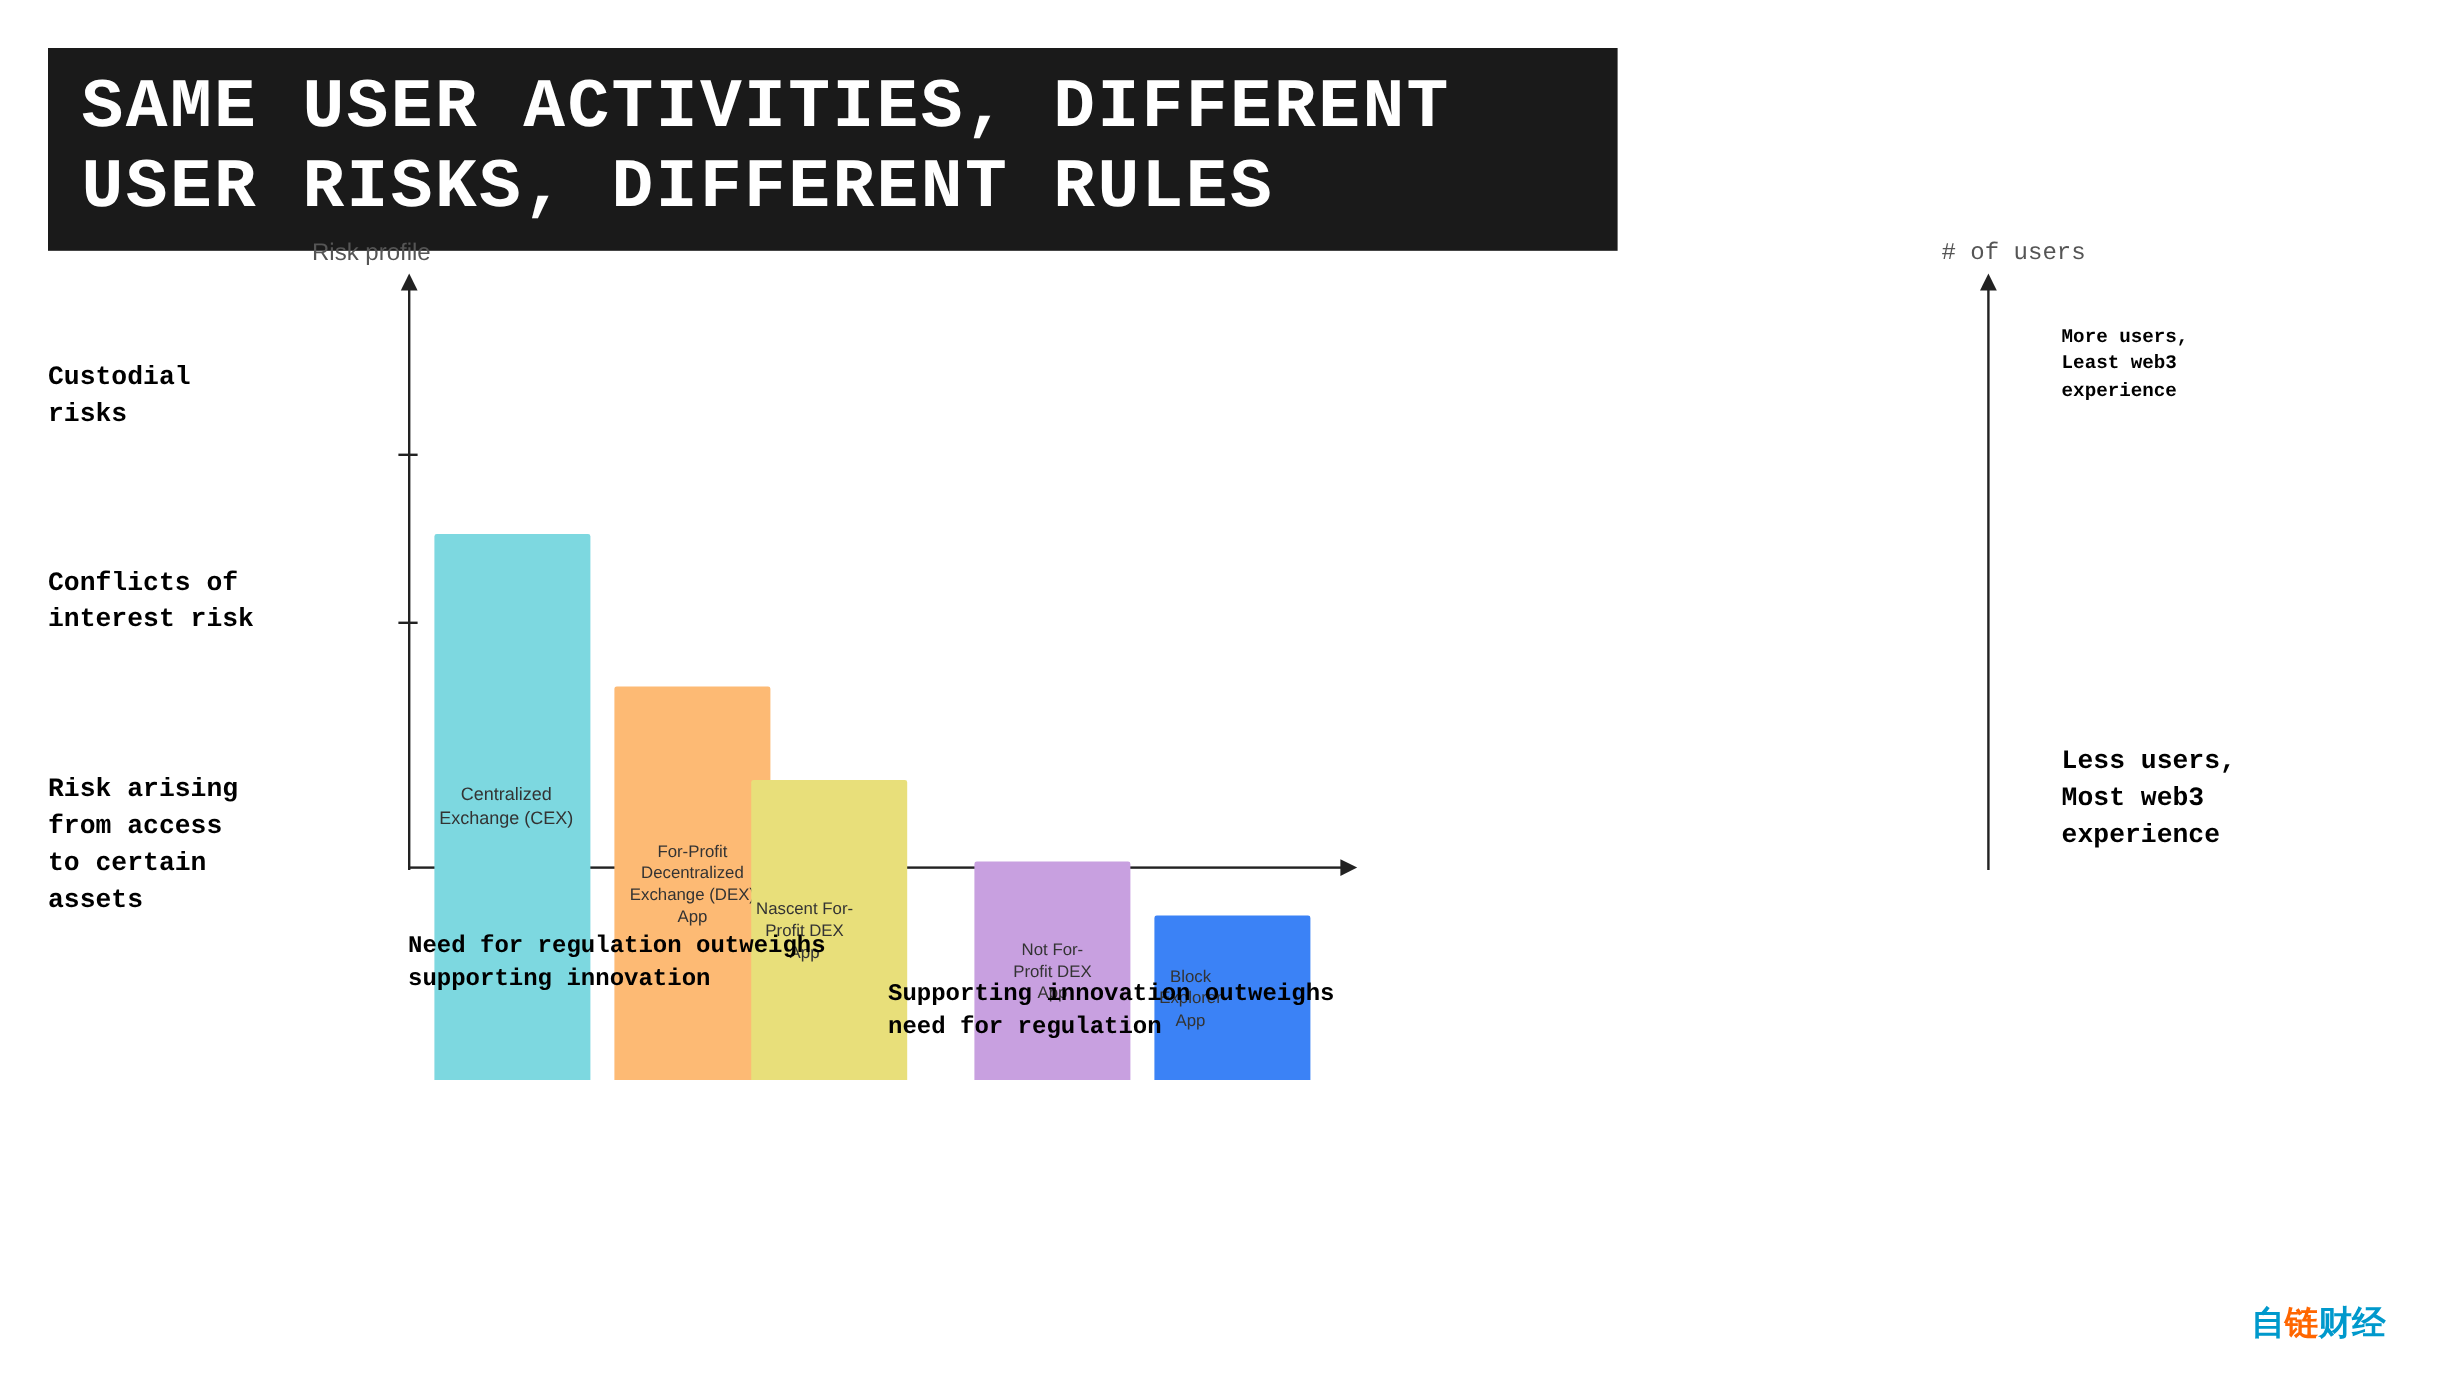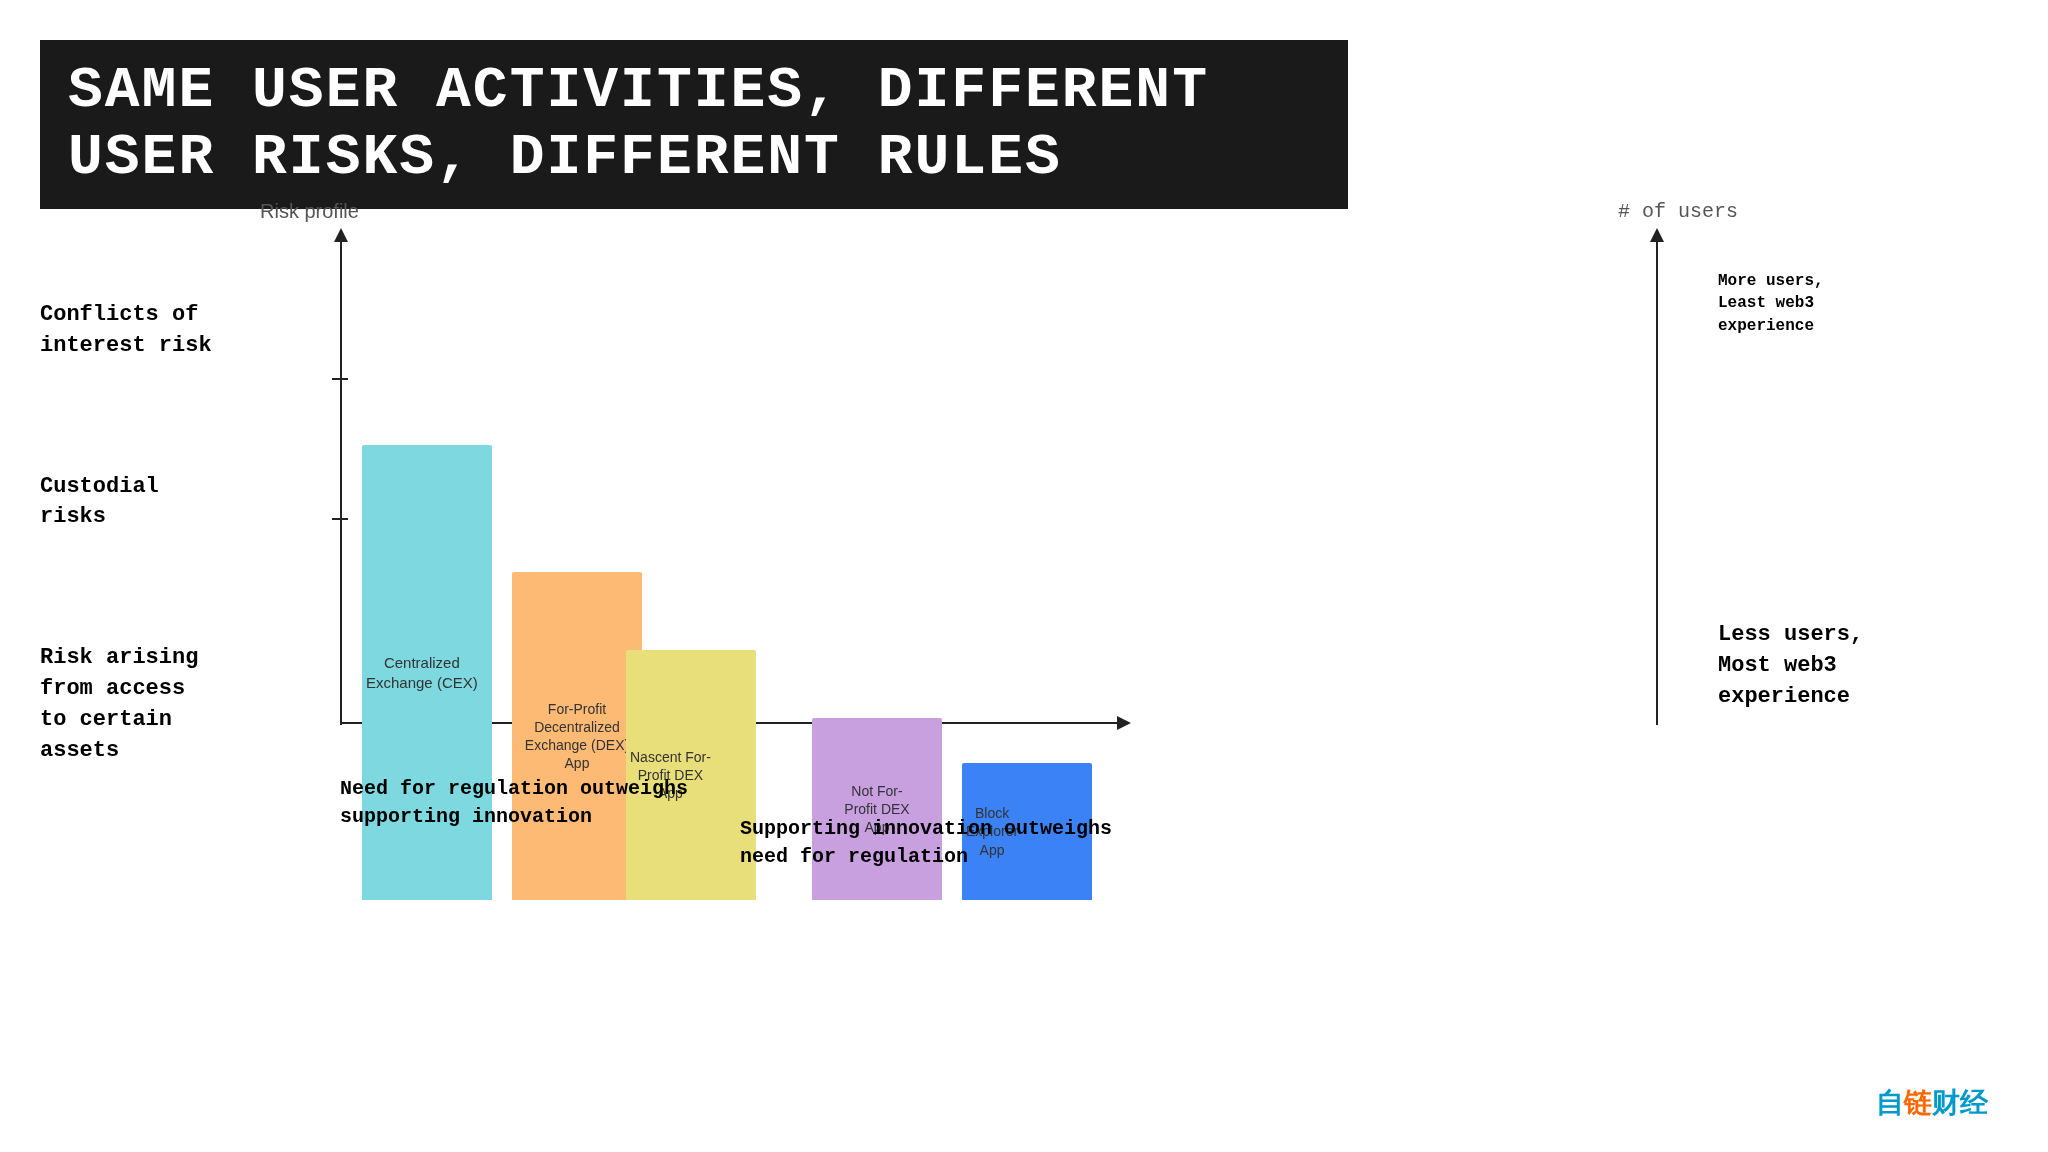--- a/index.html
+++ b/index.html
@@ -180,22 +180,22 @@
 <body>
 
 <div class="title-banner">
   <div class="title-text">
     <span>SAME USER ACTIVITIES, DIFFERENT</span><br>
     <span>USER RISKS, DIFFERENT RULES</span>
   </div>
 </div>
 
 <div class="left-labels">
+  <div class="left-label">Custodial<br>risks</div>
   <div class="left-label">Conflicts of<br>interest risk</div>
-  <div class="left-label">Custodial<br>risks</div>
   <div class="left-label">Risk arising<br>from access<br>to certain<br>assets</div>
 </div>
 
 <div class="risk-profile-label">Risk profile</div>
 
 <div class="y-axis"></div>
 <div class="y-axis-arrow"></div>
 
 <div class="y-tick" style="top: 378px;"></div>
 <div class="y-tick" style="top: 518px;"></div>

